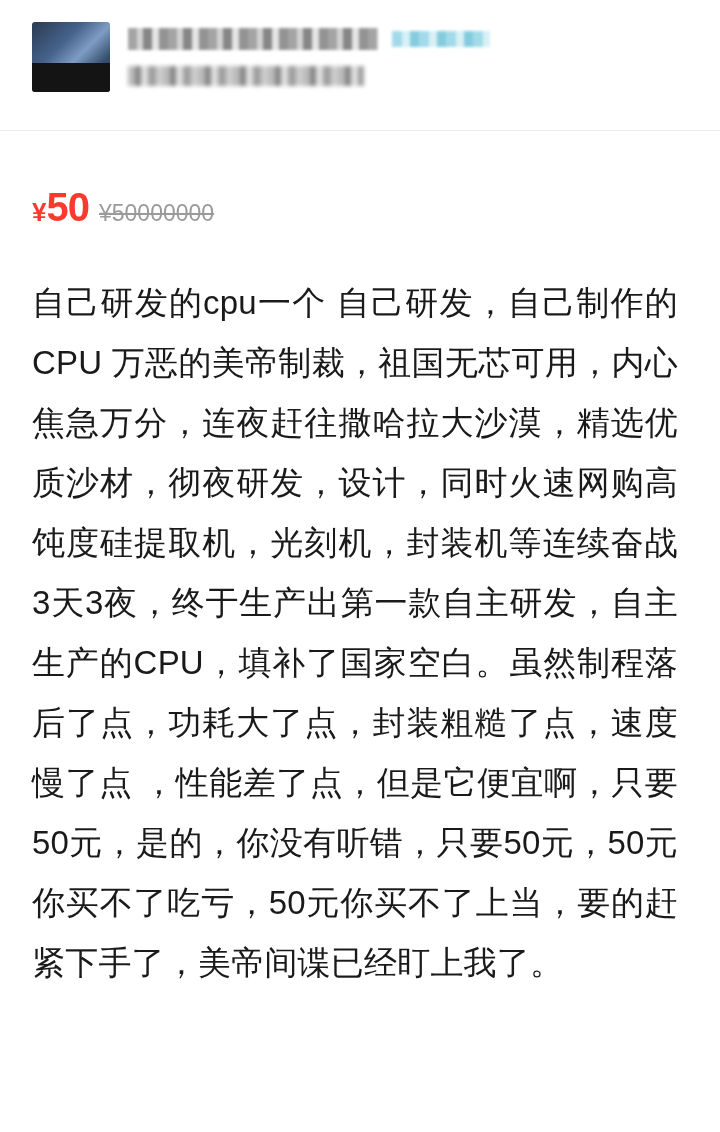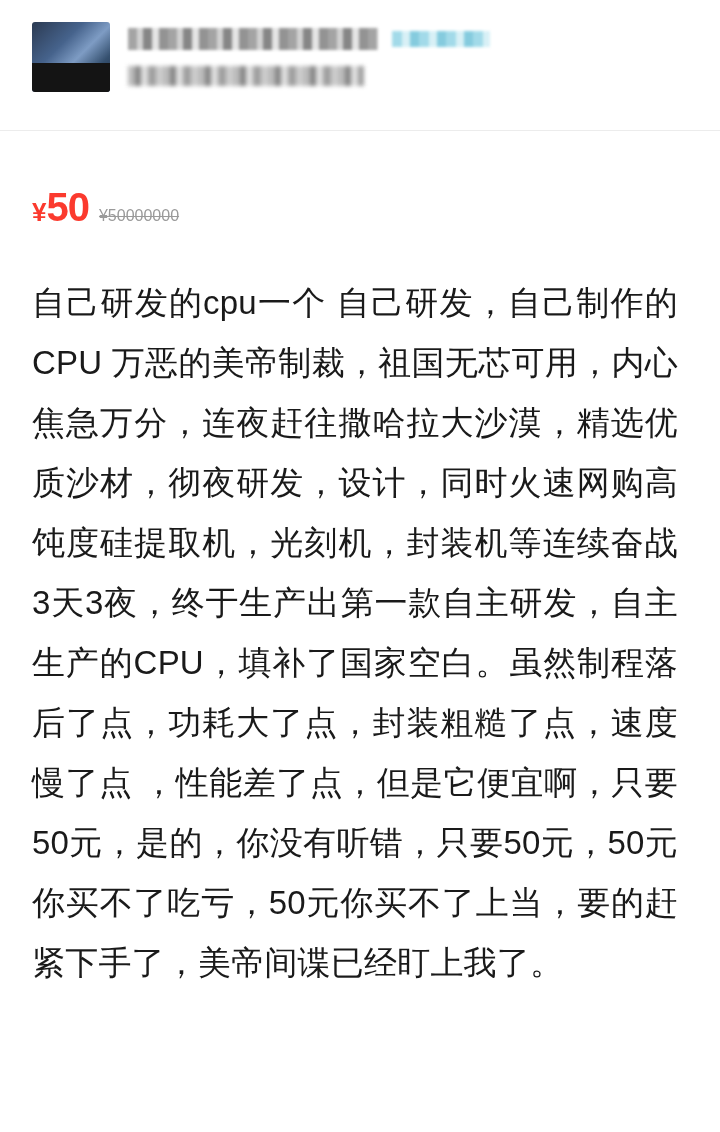--- a/index.html
+++ b/index.html
@@ -118,21 +118,21 @@
     letter-spacing: -1px;
   }
   .price-now .cny {
     font-size: 26px;
     font-weight: bold;
     margin-right: 1px;
   }
   .price-old {
     margin-left: 10px;
     color: #9a9a9a;
-    font-size: 16px;
+    font-size: 23px;
     text-decoration: line-through;
     line-height: 1;
   }
 
   
   .desc {
     margin: 46px 42px 0 32px;
     font-size: 33px;
     line-height: 60px;
     color: #1a1a1a;

